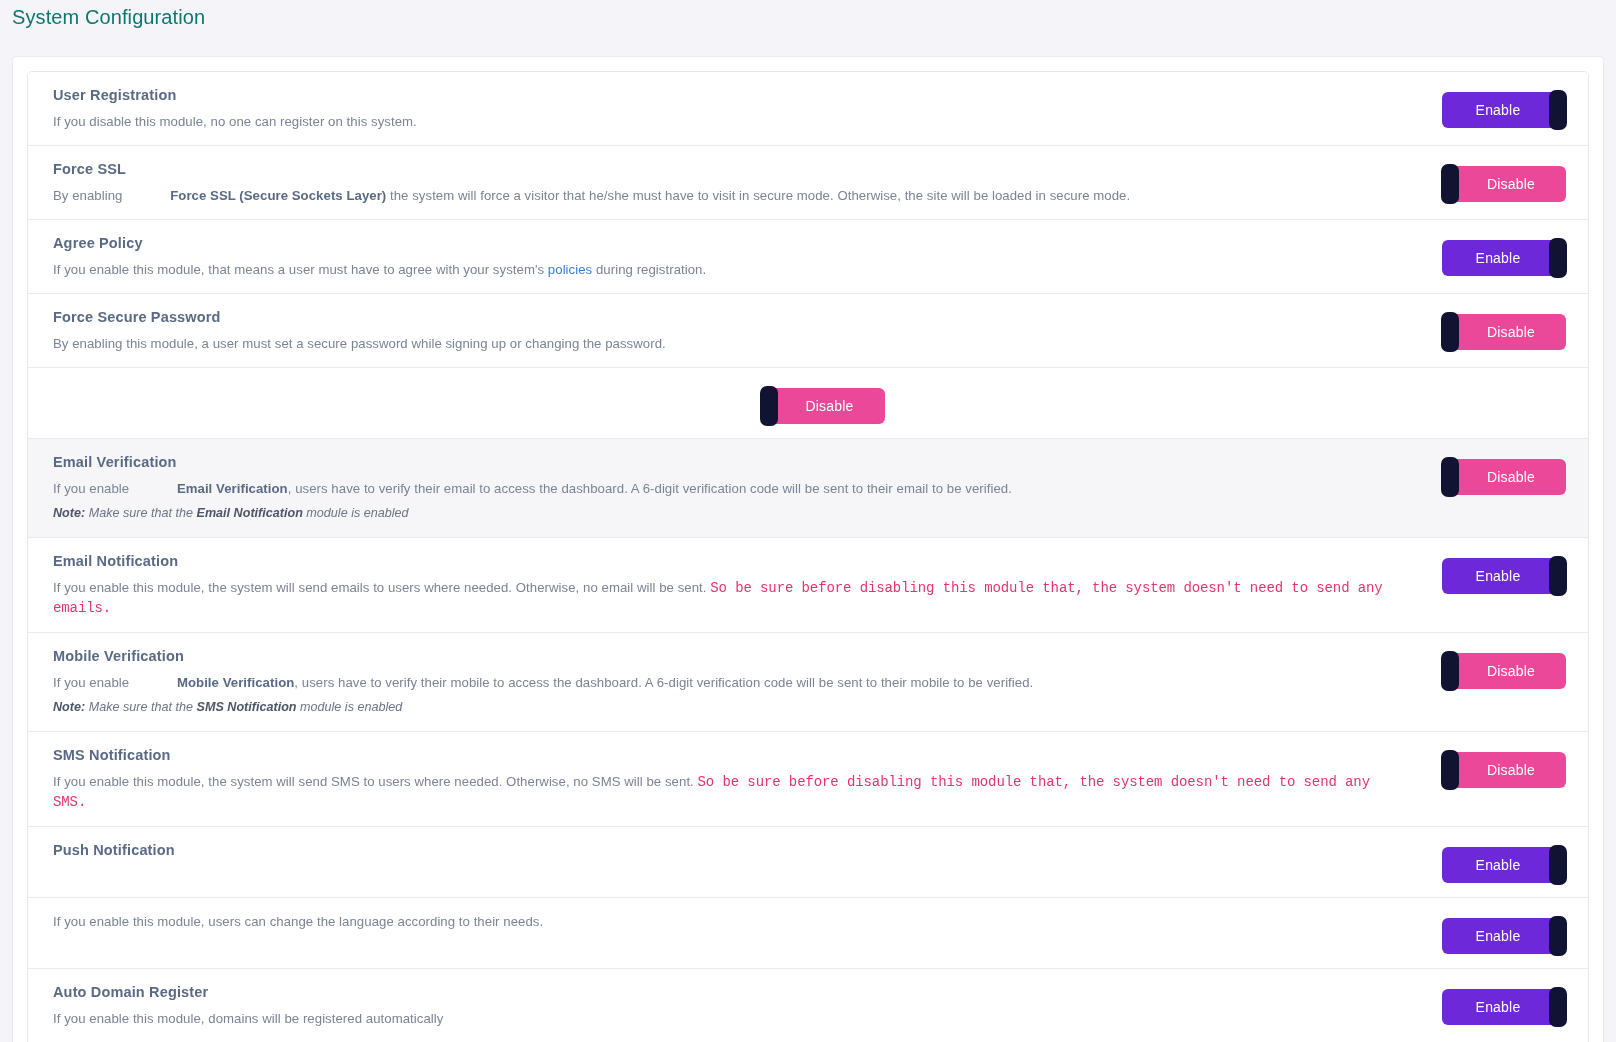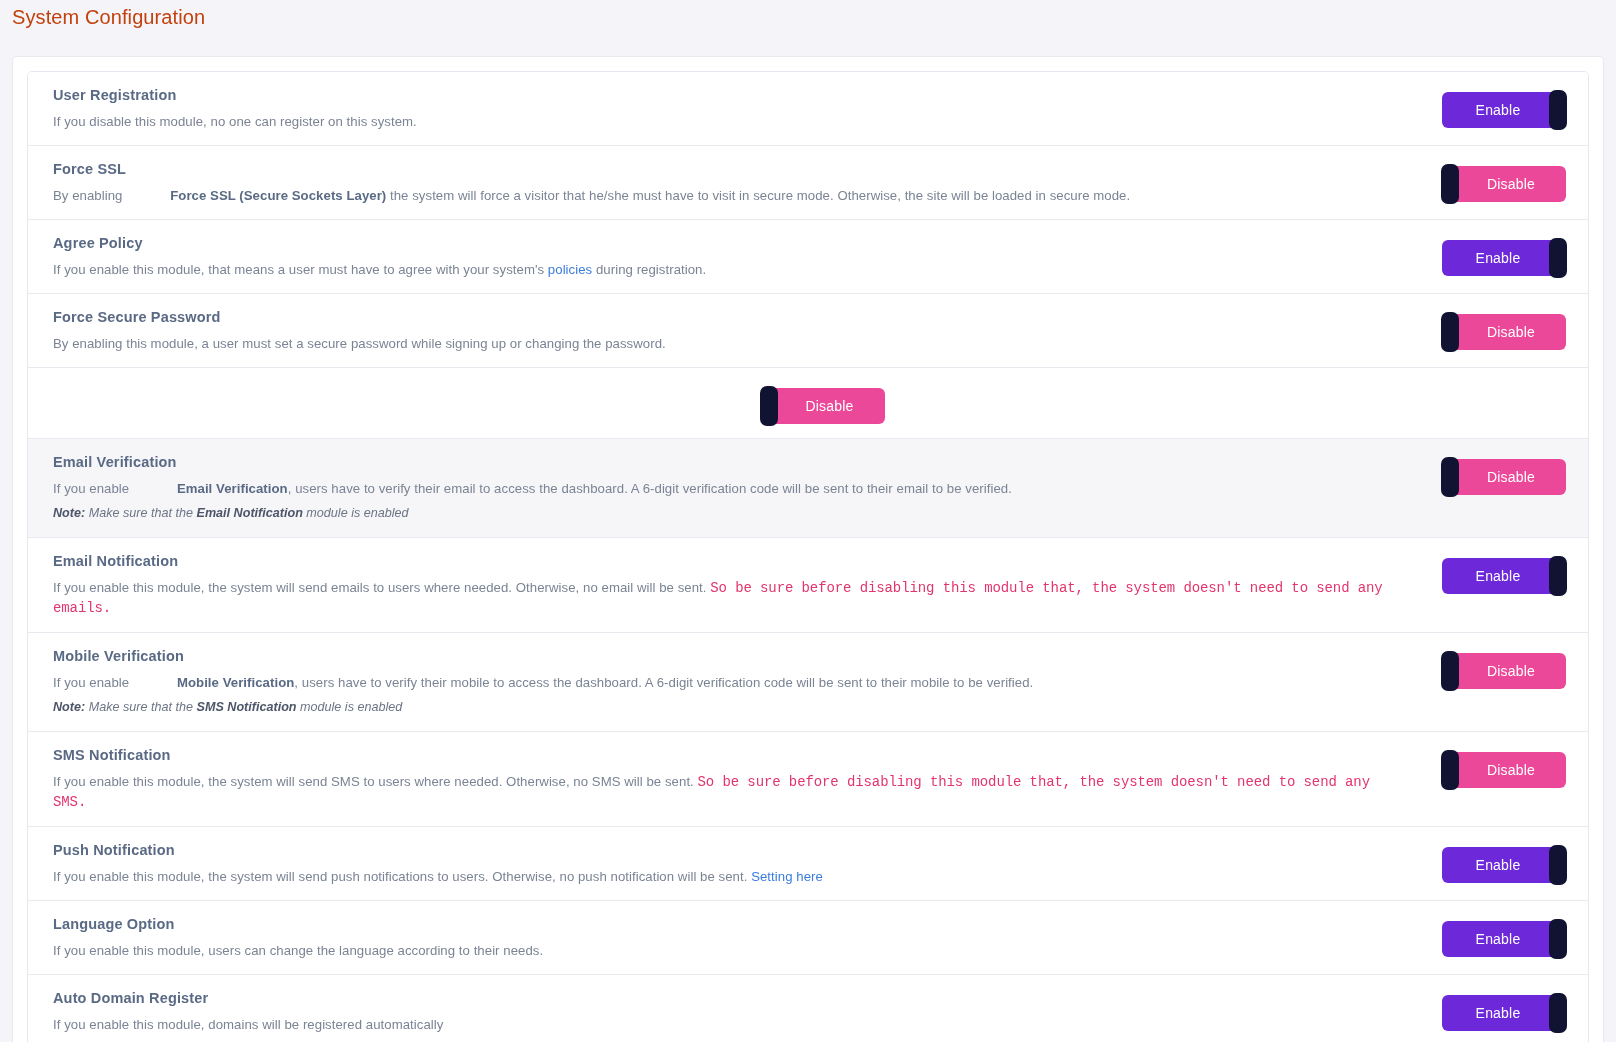--- a/index.html
+++ b/index.html
@@ -15,21 +15,21 @@
   .page {
     width: 1616px;
     min-height: 1042px;
     background: #f4f4f9;
     padding: 0;
     position: relative;
   }
   .page-title {
     font-size: 20px;
     font-weight: 500;
-    color: #c2410c;
+    color: #0f766e;
     letter-spacing: 0.1px;
     padding: 0 0 0 12px;
     margin: 0;
     line-height: 34px;
     height: 34px;
   }
   .card {
     background: #ffffff;
     border: 1px solid #eaeaf0;
     border-radius: 4px;
@@ -264,32 +264,30 @@
           <div class="toggle-wrap">
             <button class="toggle off">
               <span class="knob"></span>
               <span class="lbl">Disable</span>
             </button>
           </div>
         </div>
         <div class="module-row">
           <div class="module-text">
             <div class="module-title">Push Notification</div>
-            <div class="module-desc">If you enable this module, the system will send push notifications to users. Otherwise, no push notification will be sent. <a class="inline-link" href="#">Setting here</a></div>
-          </div>
-          <div class="toggle-wrap">
-            <button class="toggle on">
-              <span class="knob"></span>
-              <span class="lbl">Enable</span>
-            </button>
-          </div>
-        </div>
-        <div class="module-row">
-          <div class="module-text">
-            <div class="module-title">Language Option</div>
+          </div>
+          <div class="toggle-wrap">
+            <button class="toggle on">
+              <span class="knob"></span>
+              <span class="lbl">Enable</span>
+            </button>
+          </div>
+        </div>
+        <div class="module-row">
+          <div class="module-text">
             <div class="module-desc">If you enable this module, users can change the language according to their needs.</div>
           </div>
           <div class="toggle-wrap">
             <button class="toggle on">
               <span class="knob"></span>
               <span class="lbl">Enable</span>
             </button>
           </div>
         </div>
         <div class="module-row">

